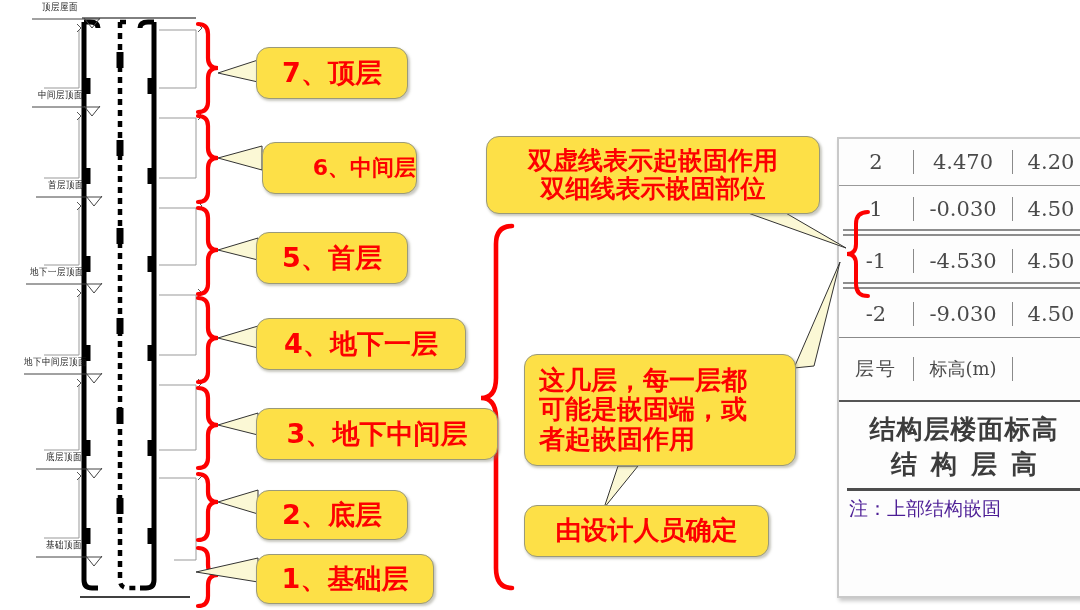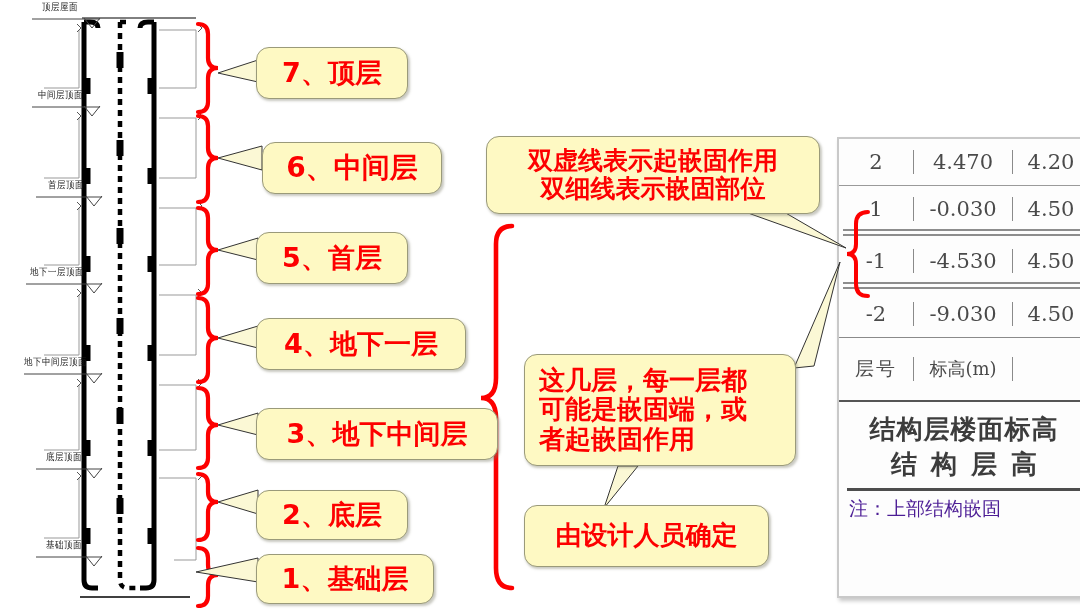--- a/index.html
+++ b/index.html
@@ -25,21 +25,21 @@
     color: #1a1a1a;
     white-space: nowrap;
     letter-spacing: 0.5px;
     transform: scaleY(1.15);
     transform-origin: left bottom;
   }
 
   
   .callout {
     position: absolute;
-    background: #fef9c3;
+    background: #fde047;
     border: 1.4px solid #9a9a7a;
     border-radius: 13px;
     box-shadow: 1.5px 2px 2.5px rgba(120,120,100,0.40);
     color: #fd0000;
     font-family: "DejaVu Sans", sans-serif;
     font-weight: 700;
     display: flex;
     align-items: center;
     justify-content: center;
     box-sizing: border-box;
@@ -240,21 +240,21 @@
       <polygon points="4,298 44,286 44,308"></polygon>
       <polygon points="4,385 44,373 44,395"></polygon>
       <polygon points="4,462 44,450 44,474"></polygon>
       <polygon points="-18,532 44,518 44,542"></polygon>
     </g>
   </svg>
 
   <div class="callout" style="left:232px; top:47px; width:152px; height:52px; font-size:27px;">
     <span class="txt">7、顶层</span>
   </div>
-  <div class="callout" style="left:238px; top:142px; width:180px; height:52px; font-size:28px;">
+  <div class="callout" style="left:238px; top:142px; width:155px; height:52px; font-size:22px;justify-content:flex-end;">
     <span class="txt">6、中间层</span>
   </div>
   <div class="callout" style="left:232px; top:232px; width:152px; height:52px; font-size:27px;">
     <span class="txt">5、首层</span>
   </div>
   <div class="callout" style="left:232px; top:318px; width:210px; height:52px; font-size:27px;">
     <span class="txt">4、地下一层</span>
   </div>
   <div class="callout" style="left:232px; top:408px; width:242px; height:52px; font-size:27px;">
     <span class="txt">3、地下中间层</span>
@@ -283,21 +283,21 @@
   </svg>
   <div class="callout" style="left:500px; top:354px; width:272px; height:112px; font-size:26px; padding-left:14px; justify-content:flex-start;">
     <span class="txt">这几层，每一层都
 可能是嵌固端，或
 者起嵌固作用</span>
   </div>
 
   <svg class="tail" style="left:560px; top:462px; width:80px; height:50px;" viewBox="0 0 80 50" width="80" height="50">
     <polygon points="20,46 34,4 54,4" fill="#fbf8d5" stroke="#333" stroke-width="1"></polygon>
   </svg>
-  <div class="callout center" style="left:500px; top:505px; width:245px; height:62px; font-size:26px;">
+  <div class="callout center" style="left:500px; top:505px; width:245px; height:52px; font-size:26px;">
     <span class="txt">由设计人员确定</span>
   </div>
 
   <div class="table-card">
 
     <div class="t-row thin">
       <div class="c-lvl">2</div>
       <div class="c-elev">4.470</div>
       <div class="c-ht">4.20</div>
     </div>

